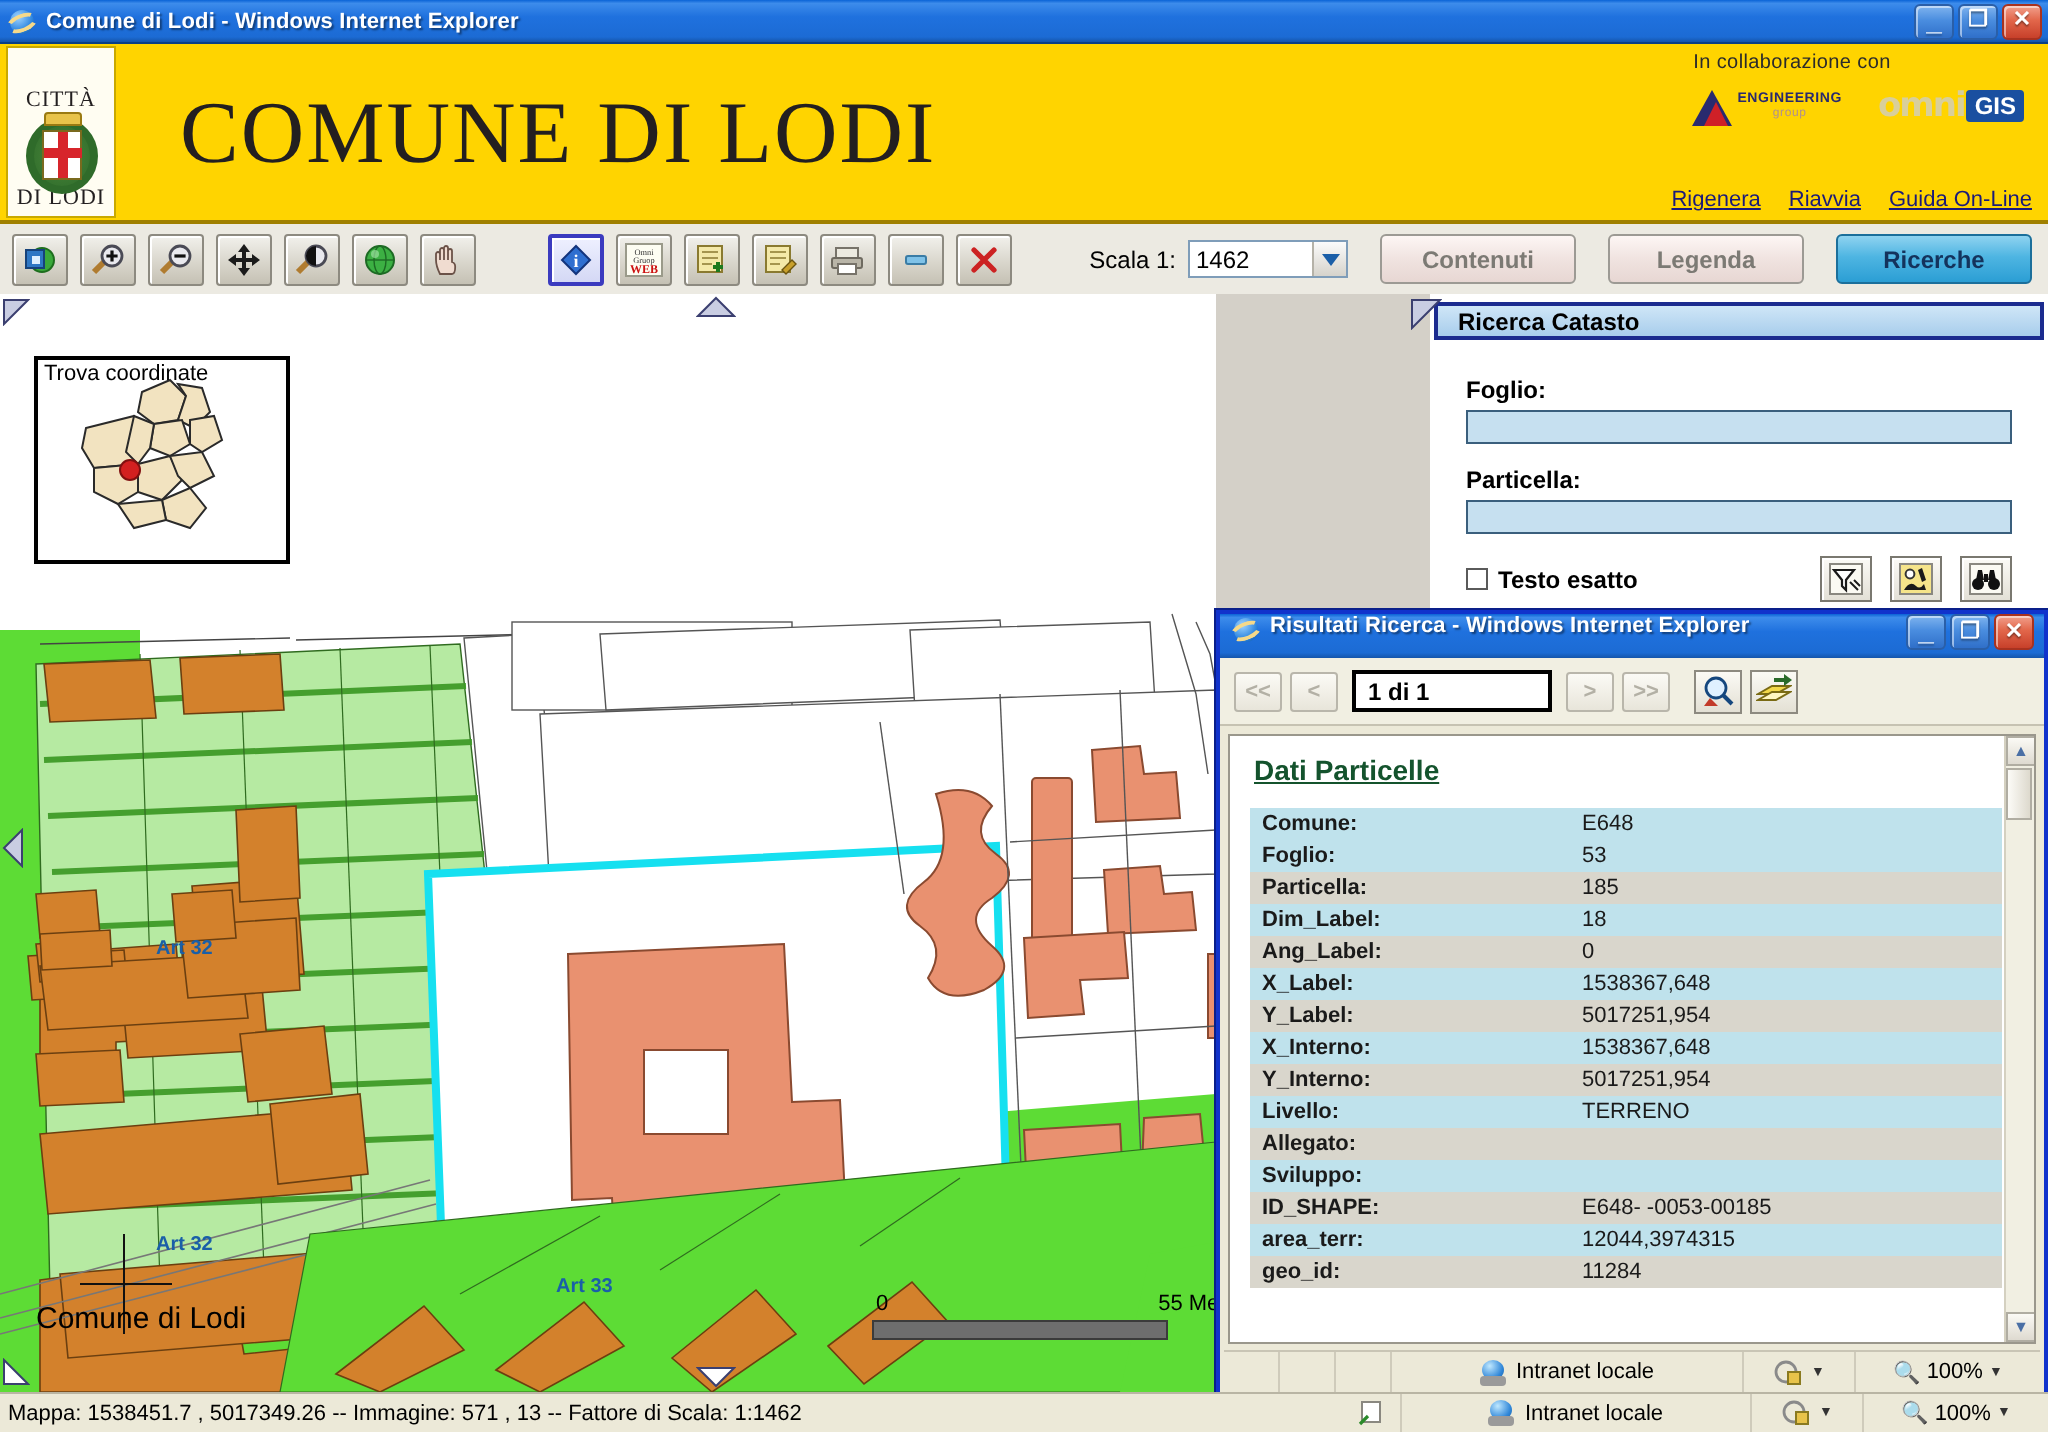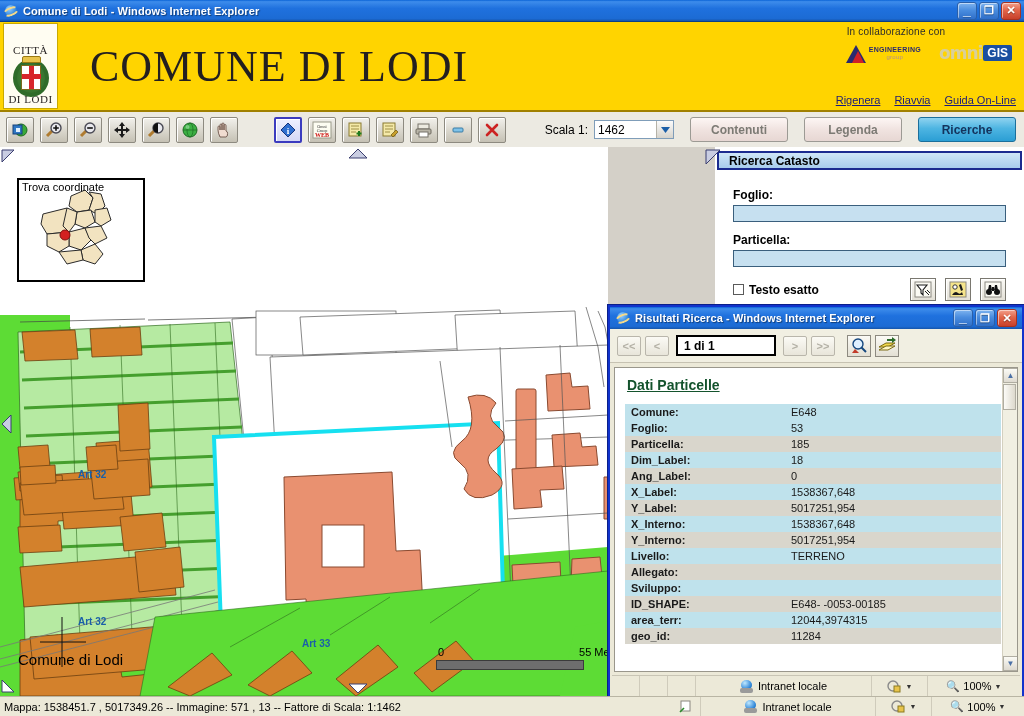--- a/index.html
+++ b/index.html
@@ -210,21 +210,21 @@
 
   
   .results-win {
     position:absolute; left:608px; top:305px; width:416px; height:395px;
     border:2px solid #1133cc; background:#ece9d8;
     box-shadow:0 0 0 1px #0a1f8a;
   }
   .rw-title {
     height:22px;
     background: linear-gradient(to bottom, #0a63d6 0%, #3d8ceb 8%, #1f71de 40%, #1c6bd4 88%, #1555ab 100%);
-    display:flex; align-items:center; padding:0 2px;
+    display:flex; align-items:flex-start; padding:0 2px;
   }
   .rw-title .ie-title-text { font-size:11px; }
   .rw-toolbar {
     height:34px; background:#f1efe2; display:flex; align-items:center;
     gap:4px; padding:0 7px; border-bottom:1px solid #c6c2b2;
   }
   .navbtn {
     width:24px; height:20px; border:1px solid #b9b6ab; border-radius:2px;
     background:linear-gradient(to bottom,#fbfaf5,#e8e5da);
     color:#b3b0a5; font-size:11px; font-weight:bold;
@@ -598,21 +598,21 @@
     <g stroke="#111" stroke-width="1" fill="none">
       <line x1="62" y1="470" x2="62" y2="520"></line>
       <line x1="40" y1="495" x2="86" y2="495"></line>
     </g>
 
     <text x="78" y="478" font-family="Liberation Sans, sans-serif" font-size="10" font-weight="bold" fill="#1a5fa8">Art 32</text>
     <text x="278" y="645" font-family="Liberation Sans, sans-serif" font-size="10" font-weight="bold" fill="#1a5fa8">Art 33</text>
   </svg>
 
   <div style="position:absolute;left:78px;top:322px;font-size:10px;font-weight:bold;color:#1a5fa8;">Art 32</div>
-  <div style="position:absolute;left:278px;top:491px;font-size:10px;font-weight:bold;color:#1a5fa8;margin-left:24px;">Art 33</div>
+  <div style="position:absolute;left:278px;top:491px;font-size:10px;font-weight:bold;color:#1a5fa8;">Art 33</div>
 
   <div class="overview">
     <span class="ov-label">Trova coordinate</span>
     <svg width="126" height="94" viewBox="0 0 126 94">
       <rect width="126" height="94" fill="#ffffff"></rect>
       <g fill="#f2e3c0" stroke="#2a2a2a" stroke-width="1">
         <polygon points="52,16 66,10 74,18 70,30 58,32 50,26"></polygon>
         <polygon points="70,12 82,14 86,26 78,34 70,30 74,18"></polygon>
         <polygon points="58,32 72,30 76,42 66,48 56,44"></polygon>
         <polygon points="76,30 88,28 92,40 82,46 76,42"></polygon>

